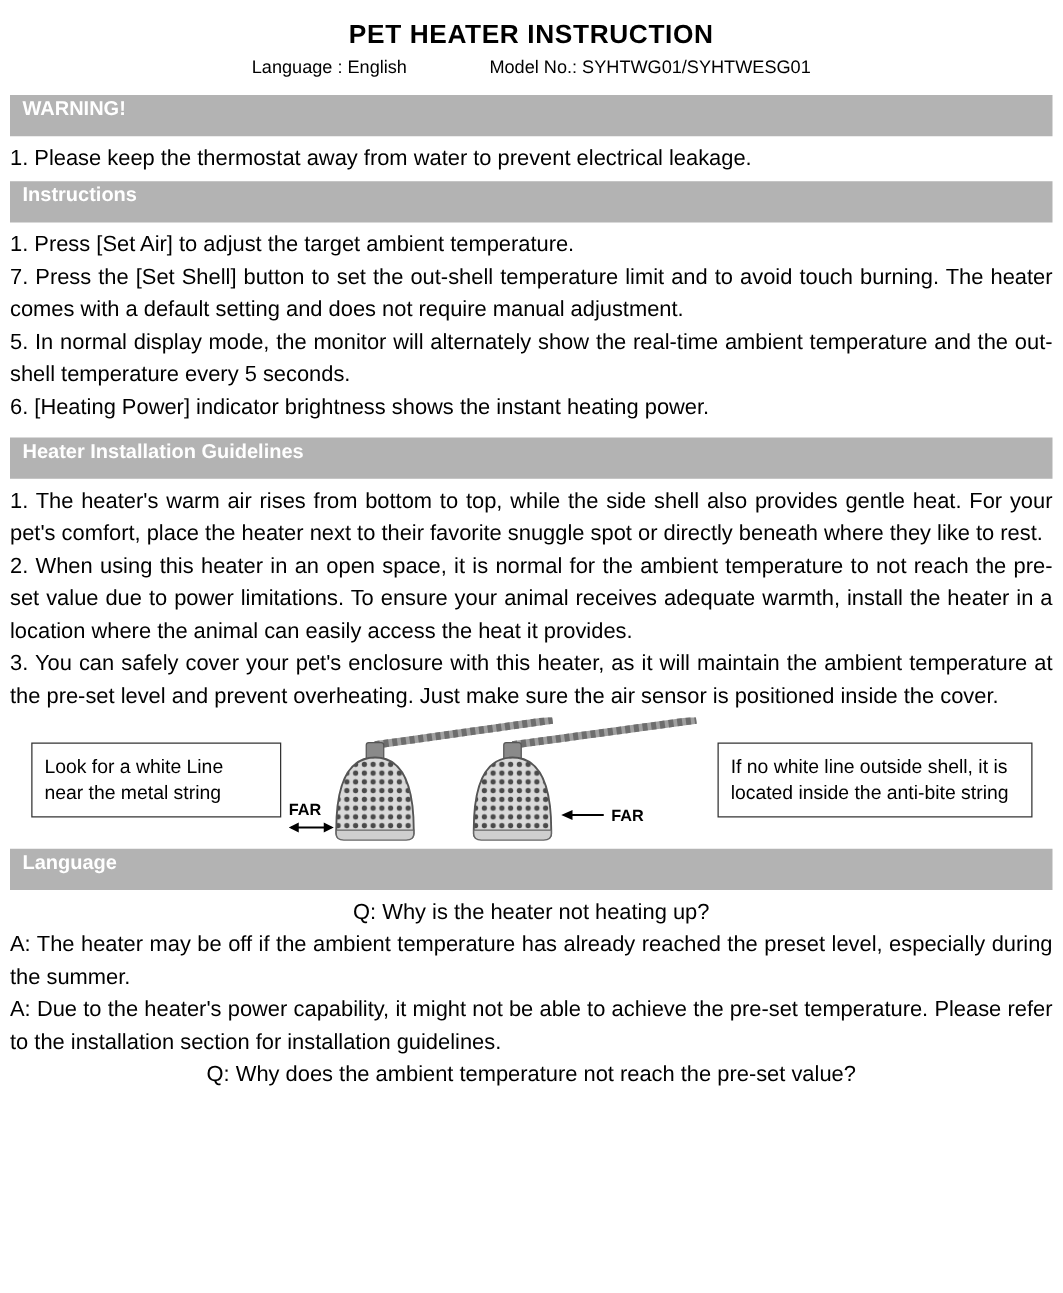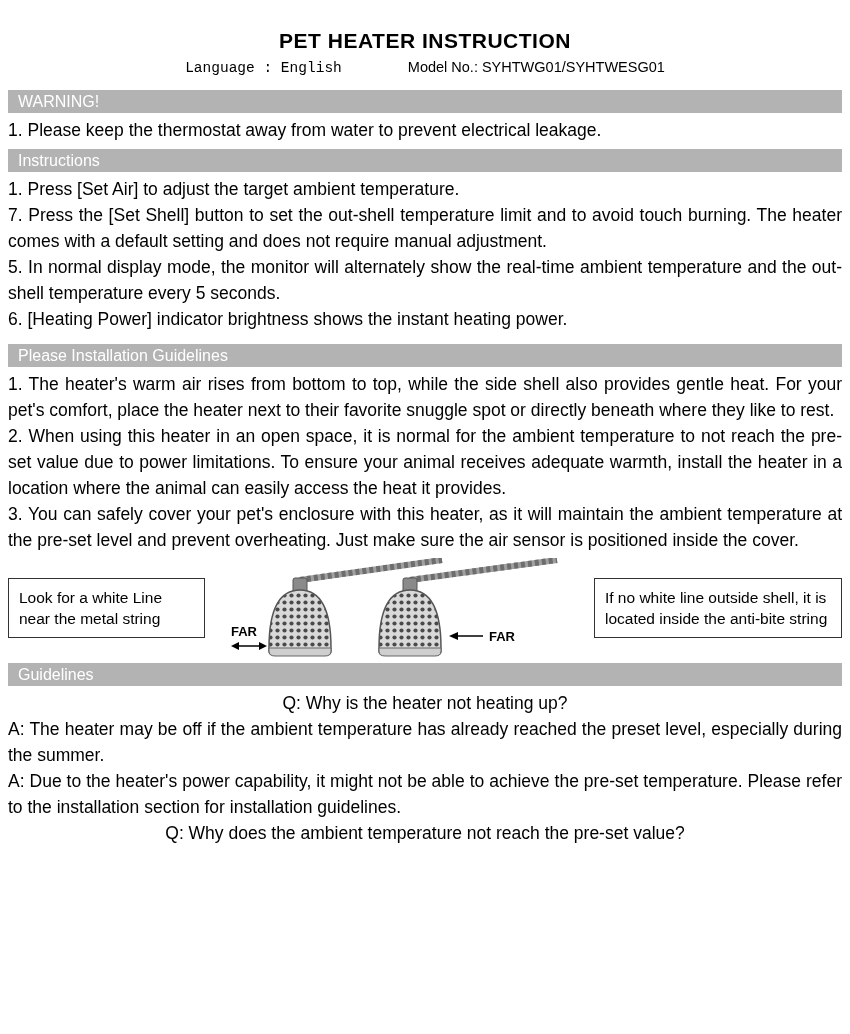--- a/index.html
+++ b/index.html
@@ -2,61 +2,61 @@
 <html><head>
 <meta charset="utf-8">
 <style>
   * { box-sizing: border-box; margin: 0; padding: 0; }
   html, body { background: #ffffff; }
   body {
     width: 850px;
     font-family: "Liberation Sans", sans-serif;
     color: #000000;
   }
-  .page { width: 850px; min-height: 1034px; padding: 29px 8px 10px; }
+  .page { width: 850px; min-height: 1034px; padding: 16px 8px 10px; }
 
   .title {
     text-align: center;
     font-size: 21px;
     font-weight: bold;
     letter-spacing: 0.5px;
     margin-bottom: 6px;
   }
   .subtitle {
     text-align: center;
     font-size: 14.5px;
     margin-bottom: 14px;
   }
-  .subtitle .lang { margin-right: 66px; font-family: Liberation Mono, monospace; }
+  .subtitle .lang { margin-right: 66px; }
 
   .section-bar {
     background: #b3b3b3;
     color: #ffffff;
-    font-weight: normal;
+    font-weight: bold;
     font-size: 16px;
-    height: 23px;
+    height: 33px;
     line-height: 23px;
     padding-left: 10px;
     margin: 6px 0 4px 0;
   }
   .section-bar.gap-top { margin-top: 12px; }
 
   .item {
     font-size: 17.5px;
     line-height: 26px;
     text-align: justify;
   }
   .qa { text-align: center; }
 
   
   .figure-row {
     display: flex;
     align-items: center;
     justify-content: center;
-    gap: 22px;
+    gap: 2px;
     margin: 6px 0 4px 0;
     height: 98px;
   }
   .callout {
     border: 1px solid #333;
     background: #fff;
     font-size: 15.5px;
     line-height: 21px;
     padding: 8px 10px;
   }
@@ -77,21 +77,21 @@
 
   <div class="section-bar">WARNING!</div>
   <p class="item">1. Please keep the thermostat away from water to prevent electrical leakage.</p>
 
   <div class="section-bar">Instructions</div>
   <p class="item">1. Press [Set Air] to adjust the target ambient temperature.</p>
   <p class="item">7. Press the [Set Shell] button to set the out-shell temperature limit and to avoid touch burning. The heater comes with a default setting and does not require manual adjustment.</p>
   <p class="item">5. In normal display mode, the monitor will alternately show the real-time ambient temperature and the out-shell temperature every 5 seconds.</p>
   <p class="item">6. [Heating Power] indicator brightness shows the instant heating power.</p>
 
-  <div class="section-bar gap-top">Please Installation Guidelines</div>
+  <div class="section-bar gap-top">Heater Installation Guidelines</div>
   <p class="item">1. The heater's warm air rises from bottom to top, while the side shell also provides gentle heat. For your pet's comfort, place the heater next to their favorite snuggle spot or directly beneath where they like to rest.</p>
   <p class="item">2. When using this heater in an open space, it is normal for the ambient temperature to not reach the pre-set value due to power limitations. To ensure your animal receives adequate warmth, install the heater in a location where the animal can easily access the heat it provides.</p>
   <p class="item">3. You can safely cover your pet's enclosure with this heater, as it will maintain the ambient temperature at the pre-set level and prevent overheating. Just make sure the air sensor is positioned inside the cover.</p>
 
   <div class="figure-row">
     <div class="callout callout-left">Look for a white Line near the metal string</div>
 
     <svg class="heater-svg" width="345" height="100" viewBox="0 0 345 100" aria-hidden="true">
       <defs>
         <pattern id="holes" width="7" height="7" patternUnits="userSpaceOnUse">
@@ -131,19 +131,19 @@
       <g>
         <line x1="256" y1="78" x2="226" y2="78" stroke="#000" stroke-width="1.5"></line>
         <polygon points="222,78 231,74 231,82" fill="#000"></polygon>
       </g>
       <text x="262" y="83" class="far-text">FAR</text>
     </svg>
 
     <div class="callout callout-right">If no white line outside shell, it is located inside the anti-bite string</div>
   </div>
 
-  <div class="section-bar">Guidelines</div>
+  <div class="section-bar">Language</div>
   <p class="item qa">Q: Why is the heater not heating up?</p>
   <p class="item">A: The heater may be off if the ambient temperature has already reached the preset level, especially during the summer.</p>
   <p class="item">A: Due to the heater's power capability, it might not be able to achieve the pre-set temperature. Please refer to the installation section for installation guidelines.</p>
   <p class="item qa">Q: Why does the ambient temperature not reach the pre-set value?</p>
 
 </div>
 
 </body></html>

